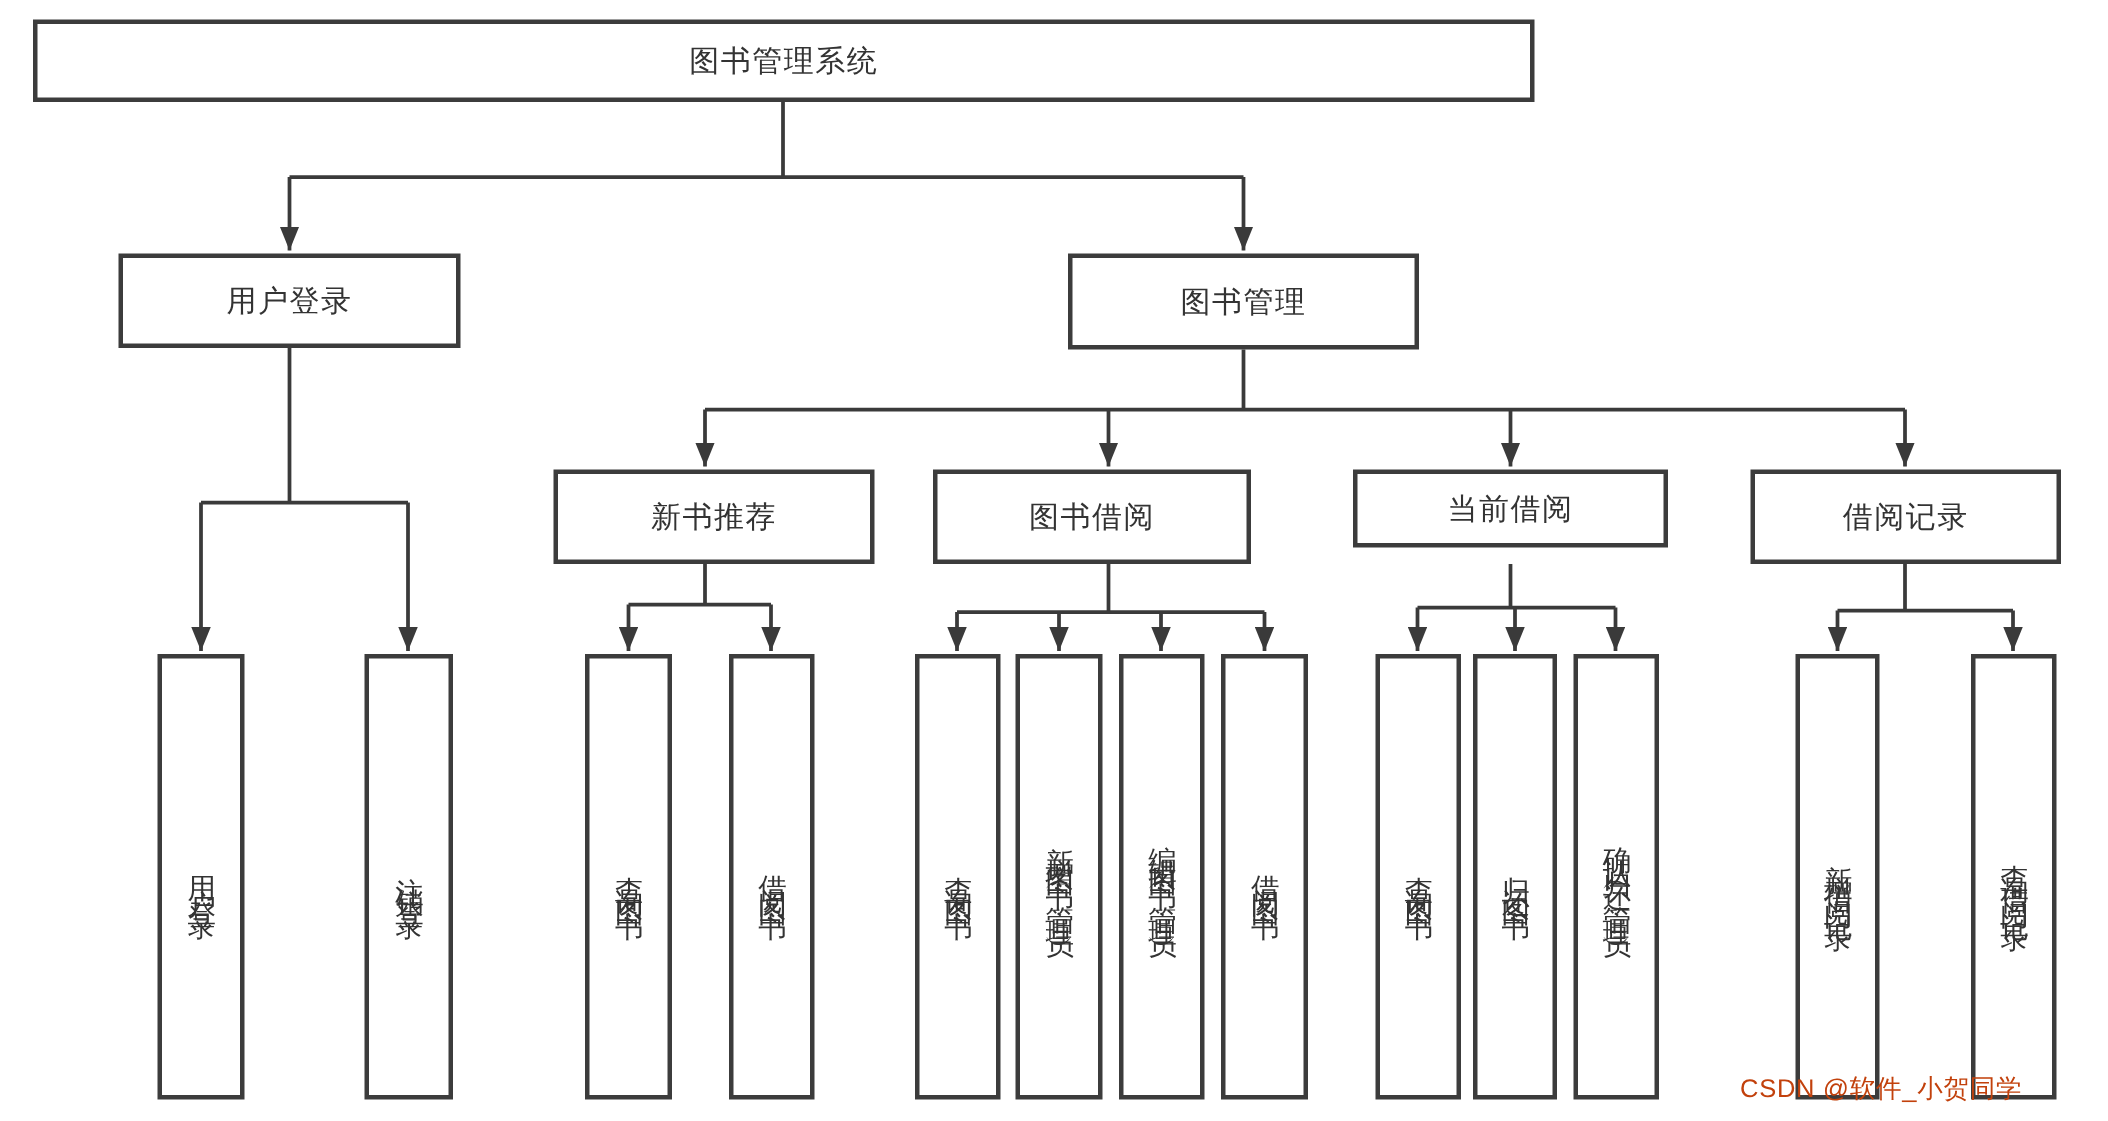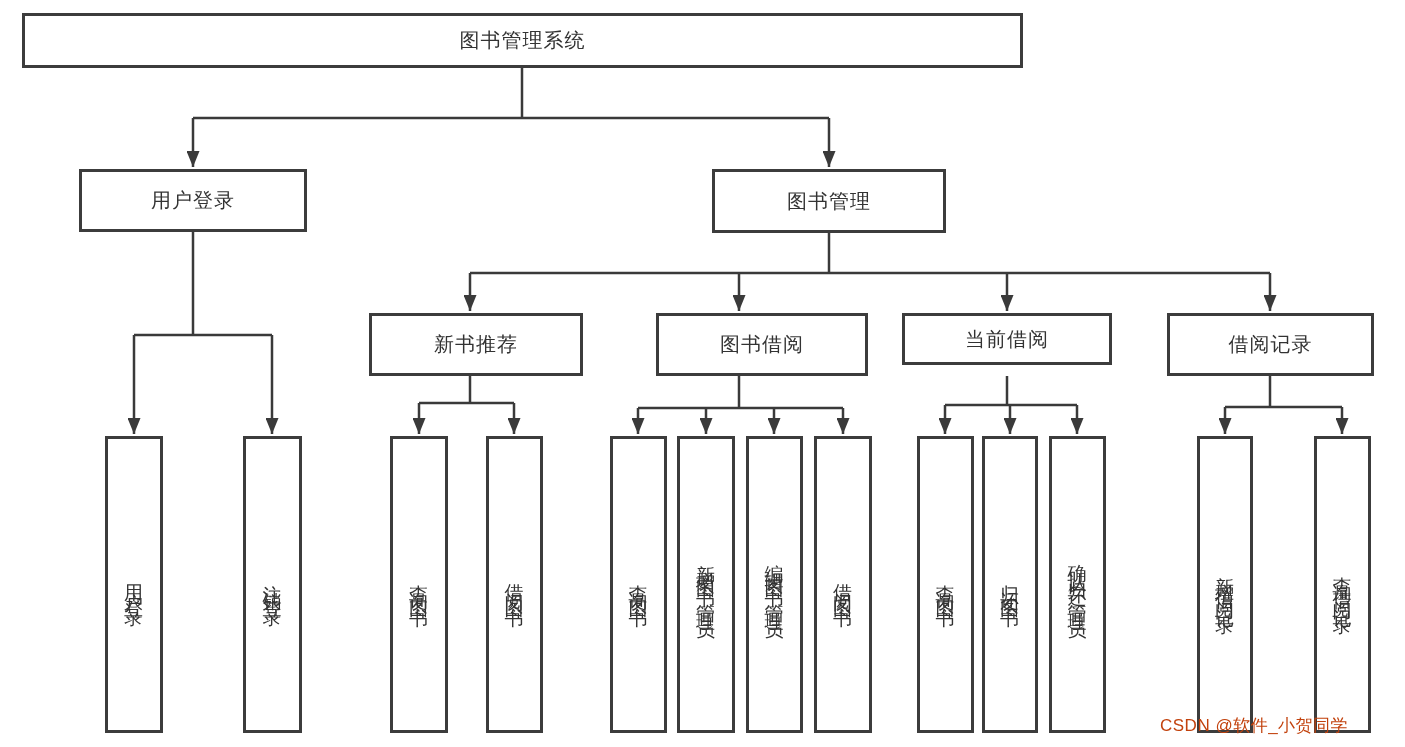--- a/index.html
+++ b/index.html
@@ -56,21 +56,21 @@
     color: #c2410c;
     letter-spacing: 0.5px;
     white-space: nowrap;
   }
 
   
   #n-root          { left: 22px;   top: 13px;  width: 1001px; height: 55px; }
   #n-user-login    { left: 79px;   top: 169px; width: 228px;  height: 63px; }
   #n-book-mgmt     { left: 712px;  top: 169px; width: 234px;  height: 64px; }
   #n-new-book-rec  { left: 369px;  top: 313px; width: 214px;  height: 63px; }
-  #n-book-borrow   { left: 656px;  top: 313px; width: 212px;  height: 63px; }
+  #n-book-borrow   { left: 622px;  top: 313px; width: 212px;  height: 63px; }
   #n-cur-borrow    { left: 902px;  top: 313px; width: 210px;  height: 52px; }
   #n-borrow-rec    { left: 1167px; top: 313px; width: 207px;  height: 63px; }
 
   .leaf { top: 436px; height: 297px; }
   #n-login-user    { left: 105px;  width: 58px; }
   #n-login-logout  { left: 243px;  width: 59px; }
   #n-rec-query     { left: 390px;  width: 58px; }
   #n-rec-borrow    { left: 486px;  width: 57px; }
   #n-bb-query      { left: 610px;  width: 57px; }
   #n-bb-add        { left: 677px;  width: 58px; }

